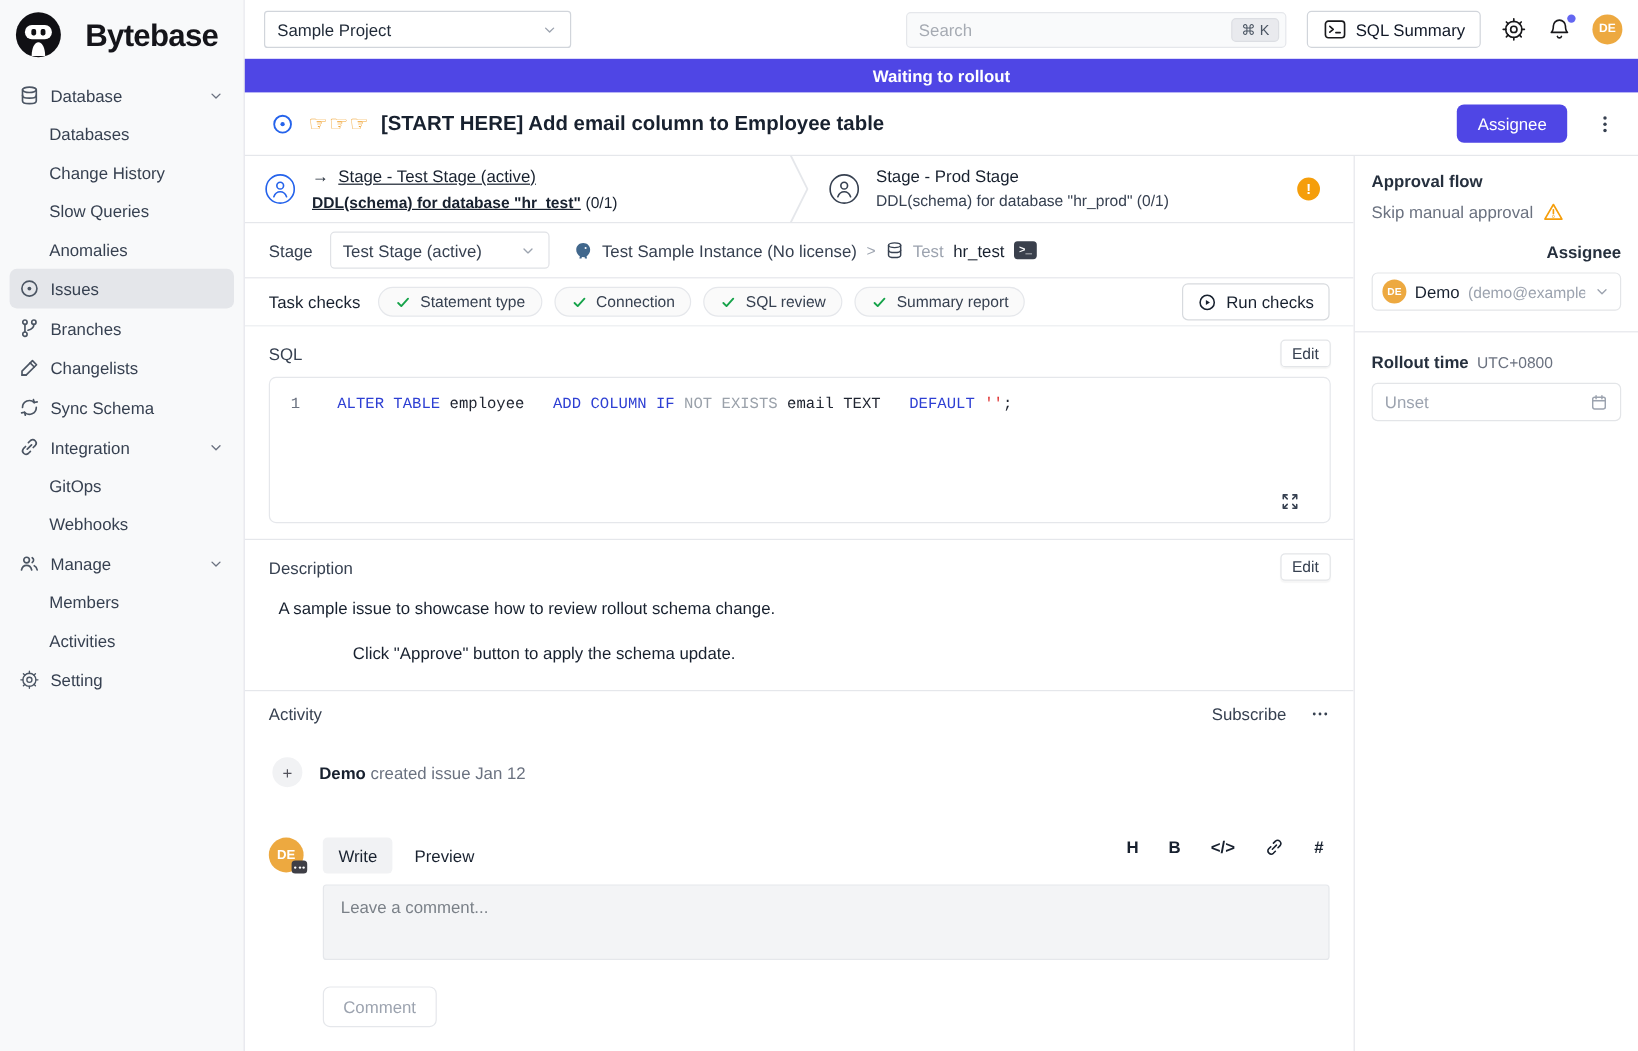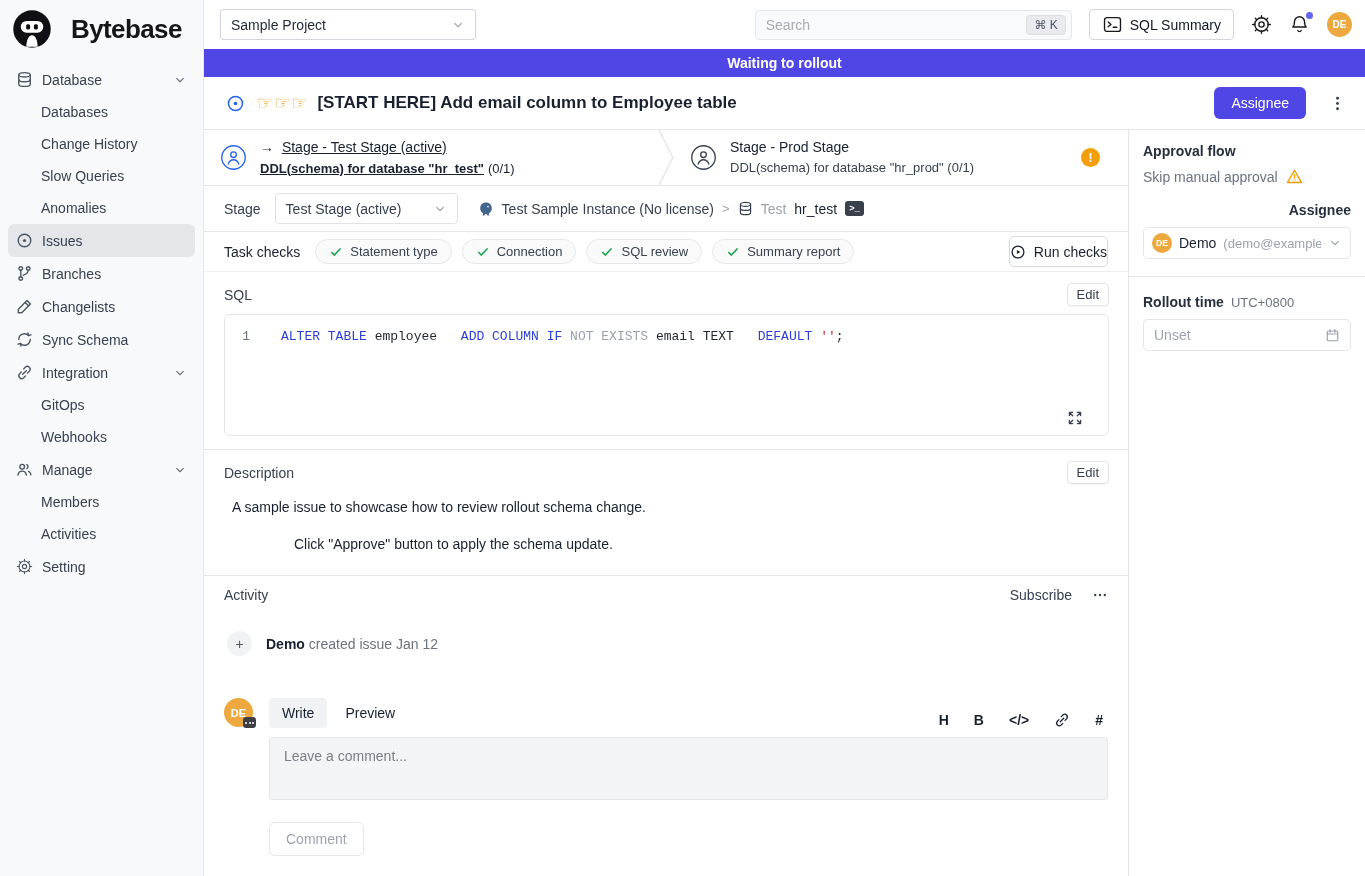--- a/index.html
+++ b/index.html
@@ -75,21 +75,21 @@
   .db-icon { width:15px; height:15px; color:#374151; }
   .env-gray { color:#9ca3af; }
   .db-name { color:#18212f; }
   .term-badge { background:#3a404c; color:#fff; border-radius:3px; font-size:9px; font-weight:700; padding:2.5px 4px; font-family:"Liberation Mono","DejaVu Sans Mono",monospace; cursor:pointer; }
 
   
   .checks-row { height:40px; border-bottom:1px solid #eceef1; display:flex; align-items:center; gap:10px; padding:0 20px; }
   .checks-label { color:#18212f; margin-right:5px; white-space:nowrap; }
   .pill { display:inline-flex; align-items:center; gap:7px; border:1px solid #e5e7eb; background:#fafafa; border-radius:999px; padding:4px 13px; font-size:13px; color:#374151; cursor:pointer; }
   .pill-check { width:14px; height:14px; color:#16a34a; }
-  .run-checks-btn { margin-left:auto; height:31px; border:1px solid #d7dade; background:#fff; border-radius:5px; display:flex; align-items:center; gap:8px; padding:0 0; color:#18212f; font-size:14px; cursor:pointer; }
+  .run-checks-btn { margin-left:auto; height:31px; border:1px solid #d7dade; background:#fff; border-radius:5px; display:flex; align-items:center; gap:8px; padding:0 12px; color:#18212f; font-size:14px; cursor:pointer; }
   .run-ico { width:16px; height:16px; }
 
   
   .sql-section { padding:11px 19px 13px 20px; }
   .section-head { display:flex; align-items:center; justify-content:space-between; }
   .section-label { color:#374151; }
   .edit-btn { border:1px solid #e3e5e8; background:#fff; border-radius:4px; padding:3px 9px; font-size:13px; color:#374151; box-shadow:0 1px 1px rgba(0,0,0,.04); cursor:pointer; }
   .sql-editor { margin-top:8px; border:1px solid #e5e7eb; border-radius:6px; height:122px; position:relative; padding-top:13px; background:#fff; }
   .code-line { display:flex; font-family:"Liberation Mono","DejaVu Sans Mono",monospace; font-size:13px; line-height:1.4; }
   .line-no { width:40px; text-align:right; padding-right:15px; color:#6b7280; flex:0 0 40px; }
@@ -115,21 +115,21 @@
   .act-text { color:#6b7280; }
   .act-text b { color:#18212f; }
 
   
   .comment-wrap { display:flex; gap:16px; margin-top:42px; }
   .comment-avatar-col { position:relative; width:29px; flex:0 0 29px; }
   .comment-avatar { width:29px; height:29px; border-radius:50%; background:#eda940; color:#fff; font-weight:700; font-size:11px; display:flex; align-items:center; justify-content:center; }
   .avatar-bubble { position:absolute; left:19px; top:19px; width:13px; height:11px; background:#3f3f46; border-radius:3px; display:flex; align-items:center; justify-content:center; gap:1.5px; }
   .avatar-bubble i { width:2px; height:2px; background:#fff; border-radius:50%; }
   .comment-editor { flex:1; }
-  .ed-top { display:flex; align-items:flex-end; }
+  .ed-top { display:flex; align-items:flex-start; }
   .ed-tab { padding:7px 13px; color:#18212f; border-radius:4px; margin-right:5px; cursor:pointer; }
   .ed-tab.active { background:#f1f2f4; }
   .ed-tools { margin-left:auto; display:flex; align-items:center; gap:25px; padding-right:5px; }
   .fmt-btn { font-weight:700; font-size:14px; color:#18212f; cursor:pointer; }
   .fmt-ico { width:16px; height:16px; display:block; }
   .comment-input { margin-top:9px; width:100%; height:63px; background:#f3f4f6; border:1px solid #e5e7eb; border-radius:3px; padding:10px 14px; font:inherit; color:#1f2937; resize:none; outline:none; }
   .comment-input::placeholder { color:#7a8088; }
   .comment-btn { margin-top:19px; border:1px solid #e5e7eb; background:#fff; color:#9ca3af; border-radius:6px; padding:8px 16px; font-size:14px; cursor:pointer; }
 
   

